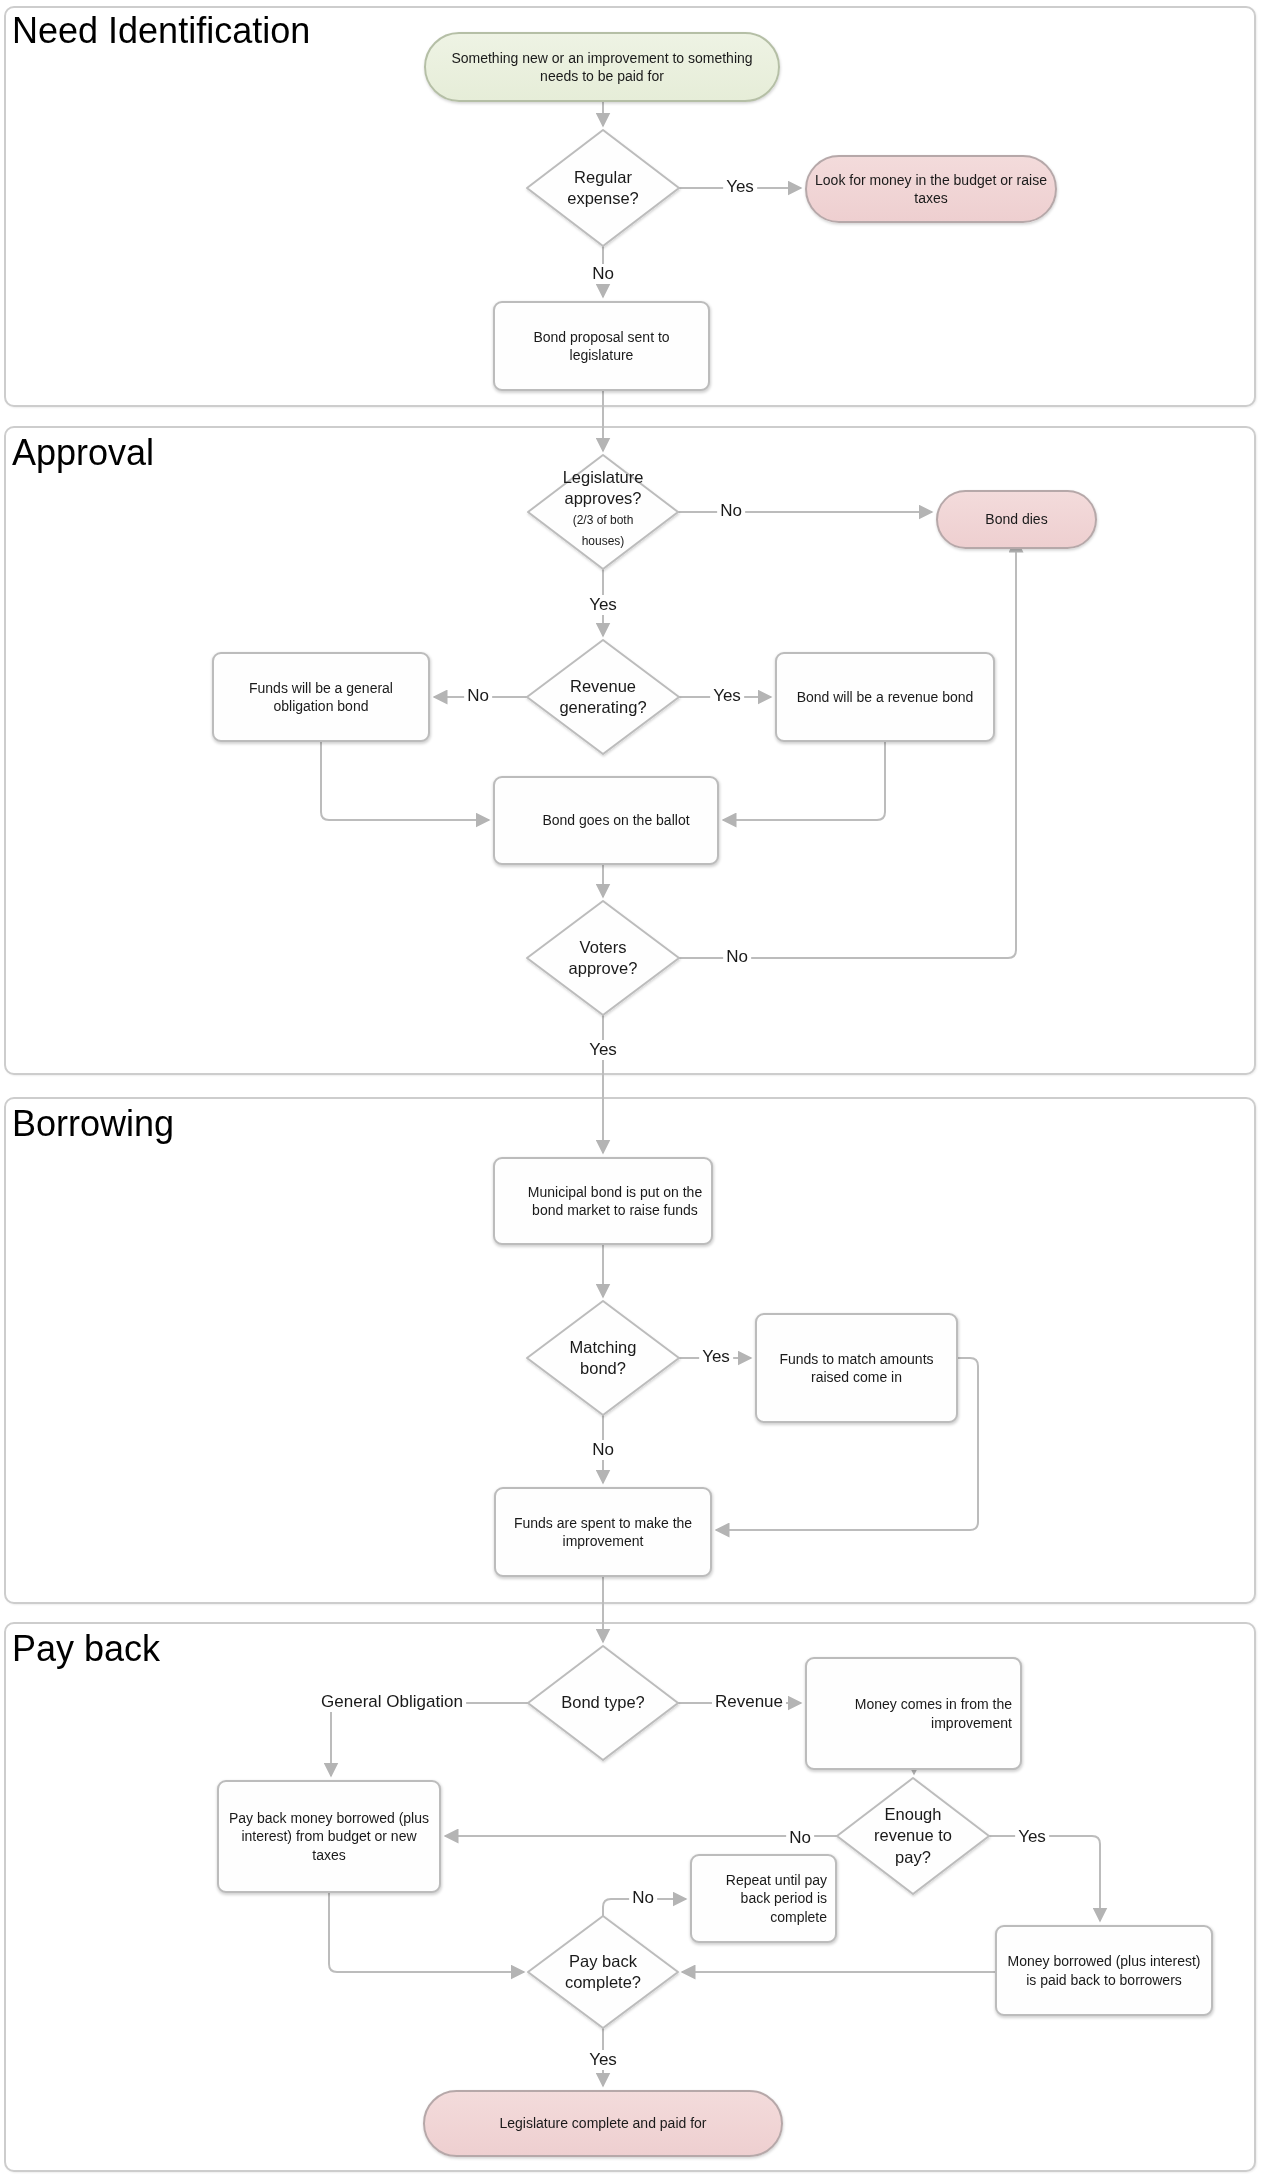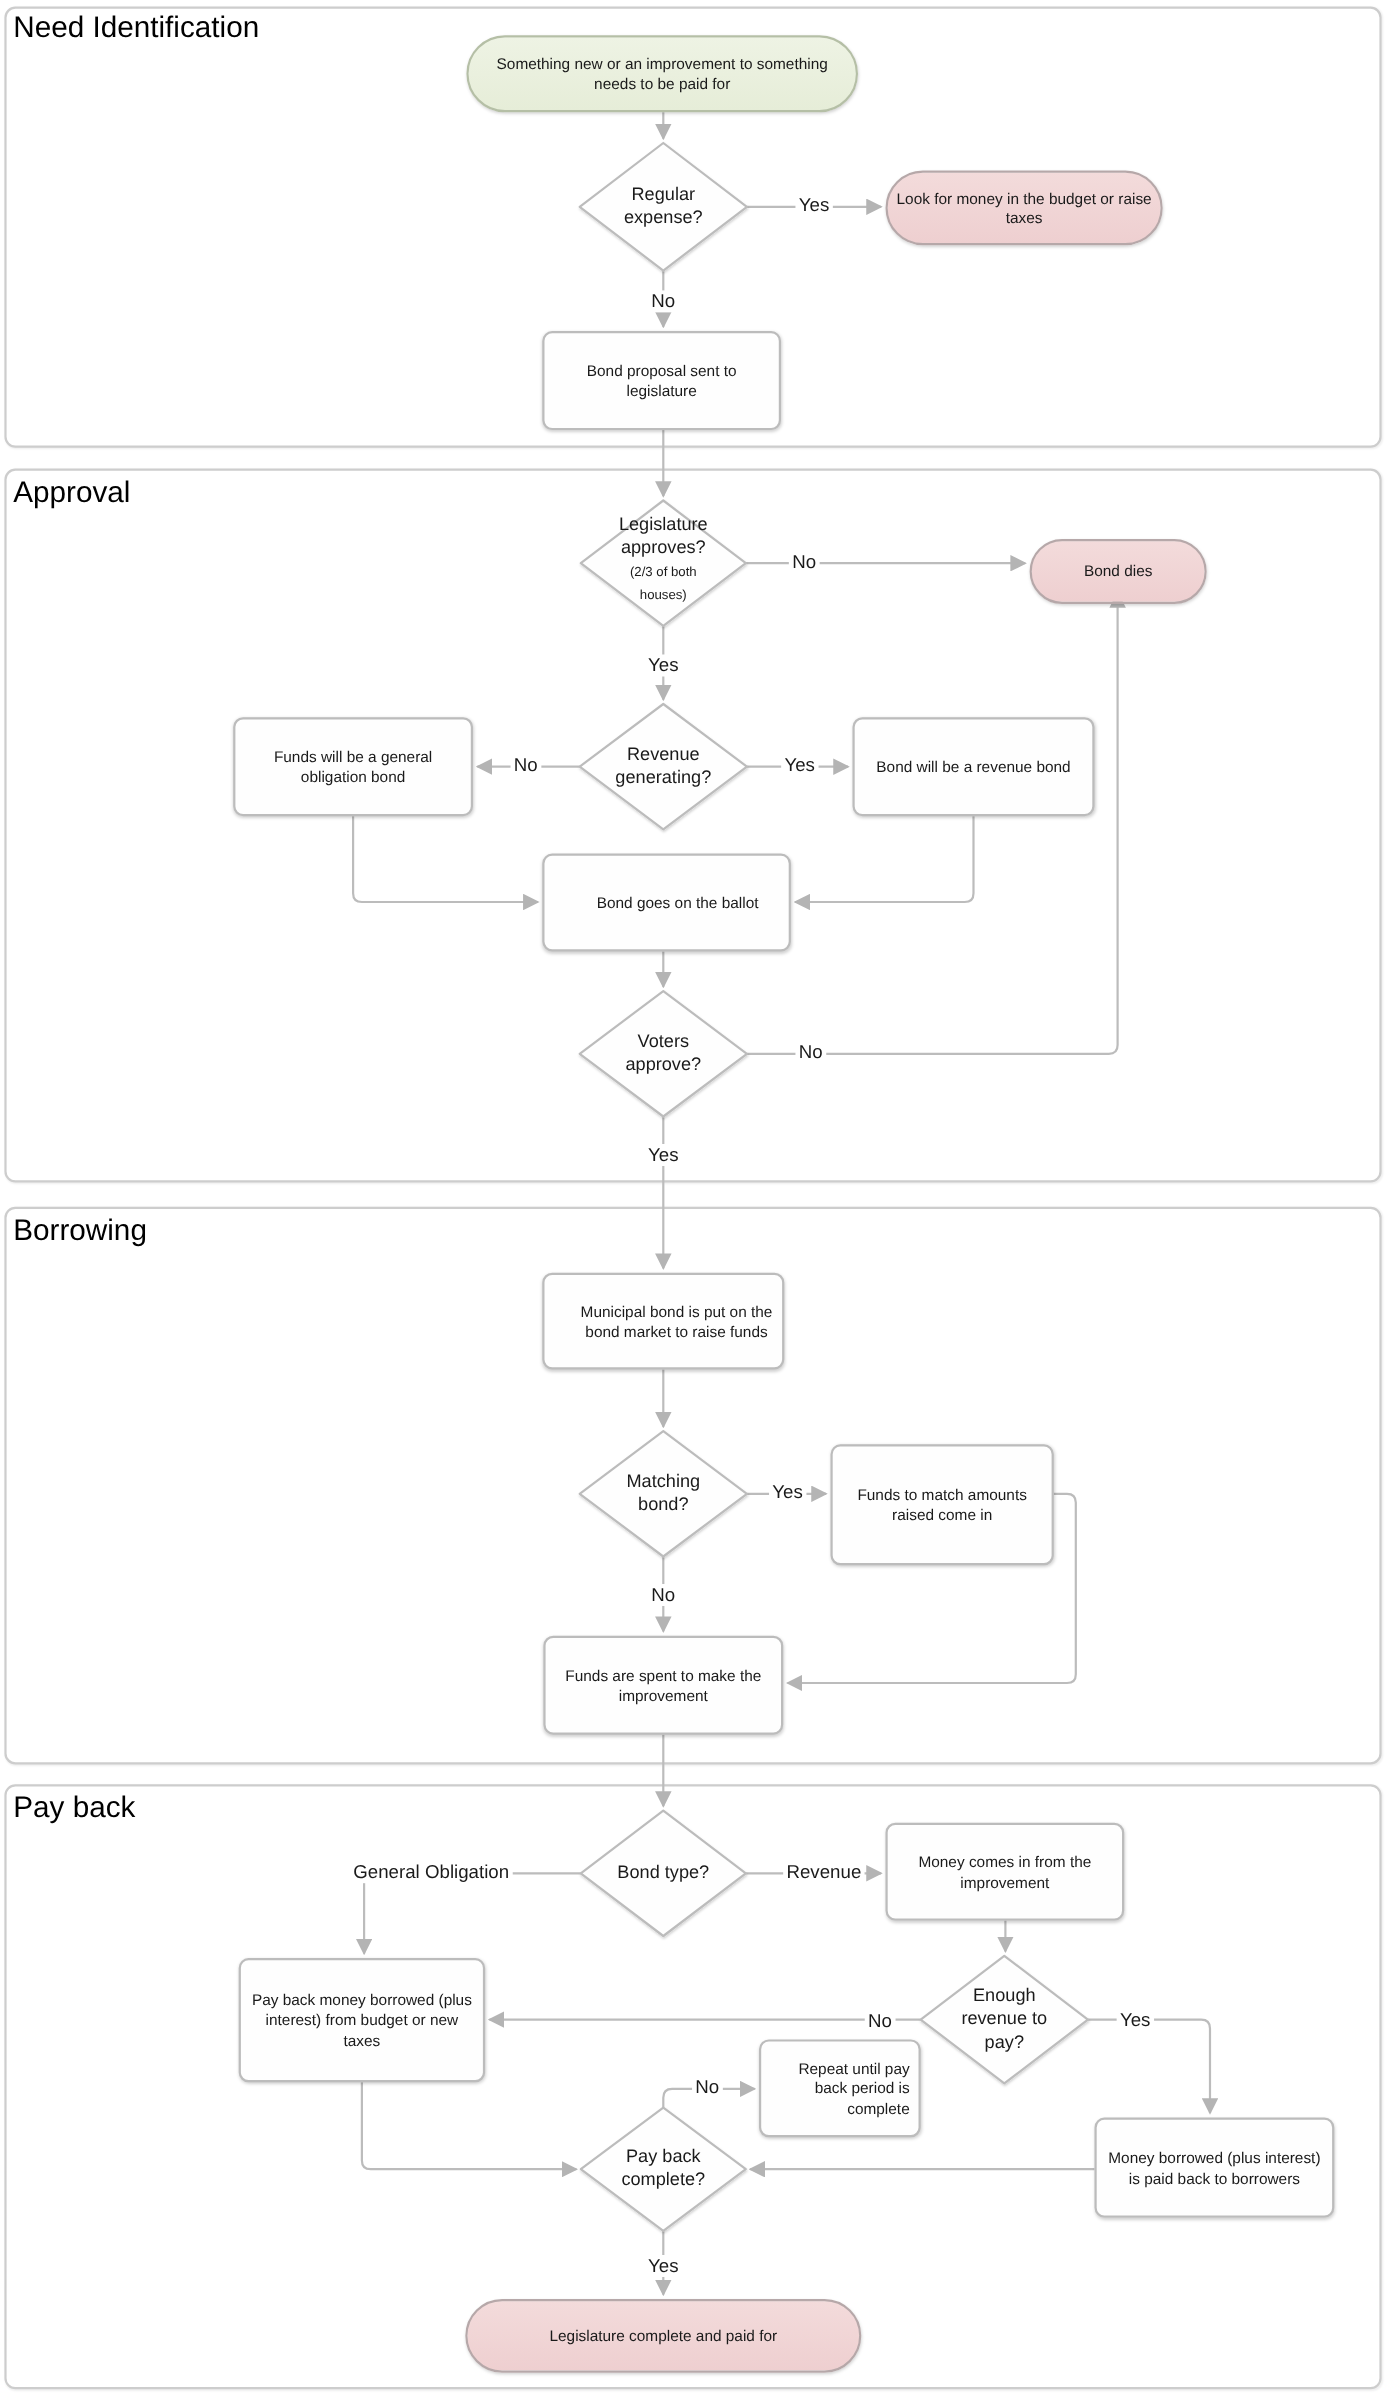--- a/index.html
+++ b/index.html
@@ -6,21 +6,21 @@
   body{
     width:1263px;height:2176px;position:relative;overflow:hidden;
     font-family:"Liberation Sans","DejaVu Sans",sans-serif;color:#1a1a1a;
   }
   .lane{
     position:absolute;left:4px;width:1252px;box-sizing:border-box;
     border:2px solid #cdcdcd;border-radius:10px;background:#ffffff;
     box-shadow:1px 1px 2px rgba(0,0,0,.07);
   }
   .lane-title{
-    position:absolute;font-size:27px;color:#000;white-space:nowrap;
+    position:absolute;font-size:36px;color:#000;white-space:nowrap;
   }
   svg.wires{position:absolute;left:0;top:0;}
   .node{
     position:absolute;display:flex;align-items:center;justify-content:center;
     text-align:center;box-sizing:border-box;padding:4px 8px;
     font-size:14px;line-height:1.32;background:#fefefe;
     border:2px solid #bcbcbc;border-radius:9px;
     box-shadow:0.5px 1.5px 3px rgba(0,0,0,.18);
   }
   .pill{border-radius:40px;}
@@ -103,21 +103,21 @@
 <div class="node pill green" style="left:424px;top:32px;width:356px;height:70px;">Something new or an improvement to something needs to be paid for</div>
 <div class="node pill pink" style="left:805px;top:155px;width:252px;height:68px;">Look for money in the budget or raise taxes</div>
 <div class="node" style="left:493px;top:301px;width:217px;height:90px;">Bond proposal sent to legislature</div>
 <div class="node pill pink" style="left:936px;top:490px;width:161px;height:59px;">Bond dies</div>
 <div class="node" style="left:212px;top:652px;width:218px;height:90px;">Funds will be a general obligation bond</div>
 <div class="node" style="left:775px;top:652px;width:220px;height:90px;">Bond will be a revenue bond</div>
 <div class="node" style="left:493px;top:776px;width:226px;height:89px;padding-left:28px;">Bond goes on the ballot</div>
 <div class="node" style="left:493px;top:1157px;width:220px;height:88px;padding-left:32px;">Municipal bond is put on the bond market to raise funds</div>
 <div class="node" style="left:755px;top:1313px;width:203px;height:110px;">Funds to match amounts raised come in</div>
 <div class="node" style="left:494px;top:1487px;width:218px;height:90px;">Funds are spent to make the improvement</div>
-<div class="node" style="left:805px;top:1657px;width:217px;height:89px;">Money comes in from the improvement</div>
+<div class="node" style="left:805px;top:1657px;width:217px;height:113px;text-align:right;">Money comes in from the improvement</div>
 <div class="node" style="left:217px;top:1780px;width:224px;height:113px;">Pay back money borrowed (plus interest) from budget or new taxes</div>
 <div class="node" style="left:690px;top:1854px;width:147px;height:89px;text-align:right;">Repeat until pay back period is complete</div>
 <div class="node" style="left:995px;top:1925px;width:218px;height:91px;">Money borrowed (plus interest) is paid back to borrowers</div>
 <div class="node pill pink" style="left:423px;top:2090px;width:360px;height:67px;">Legislature complete and paid for</div>
 
 <div class="dtext" style="left:603px;top:188px;width:95px;">Regular expense?</div>
 <div class="dtext" style="left:603px;top:510px;width:122px;">
   <span>Legislature approves?</span>
   <span class="dsub" style="width:96px;">(2/3 of both houses)</span>
 </div>

